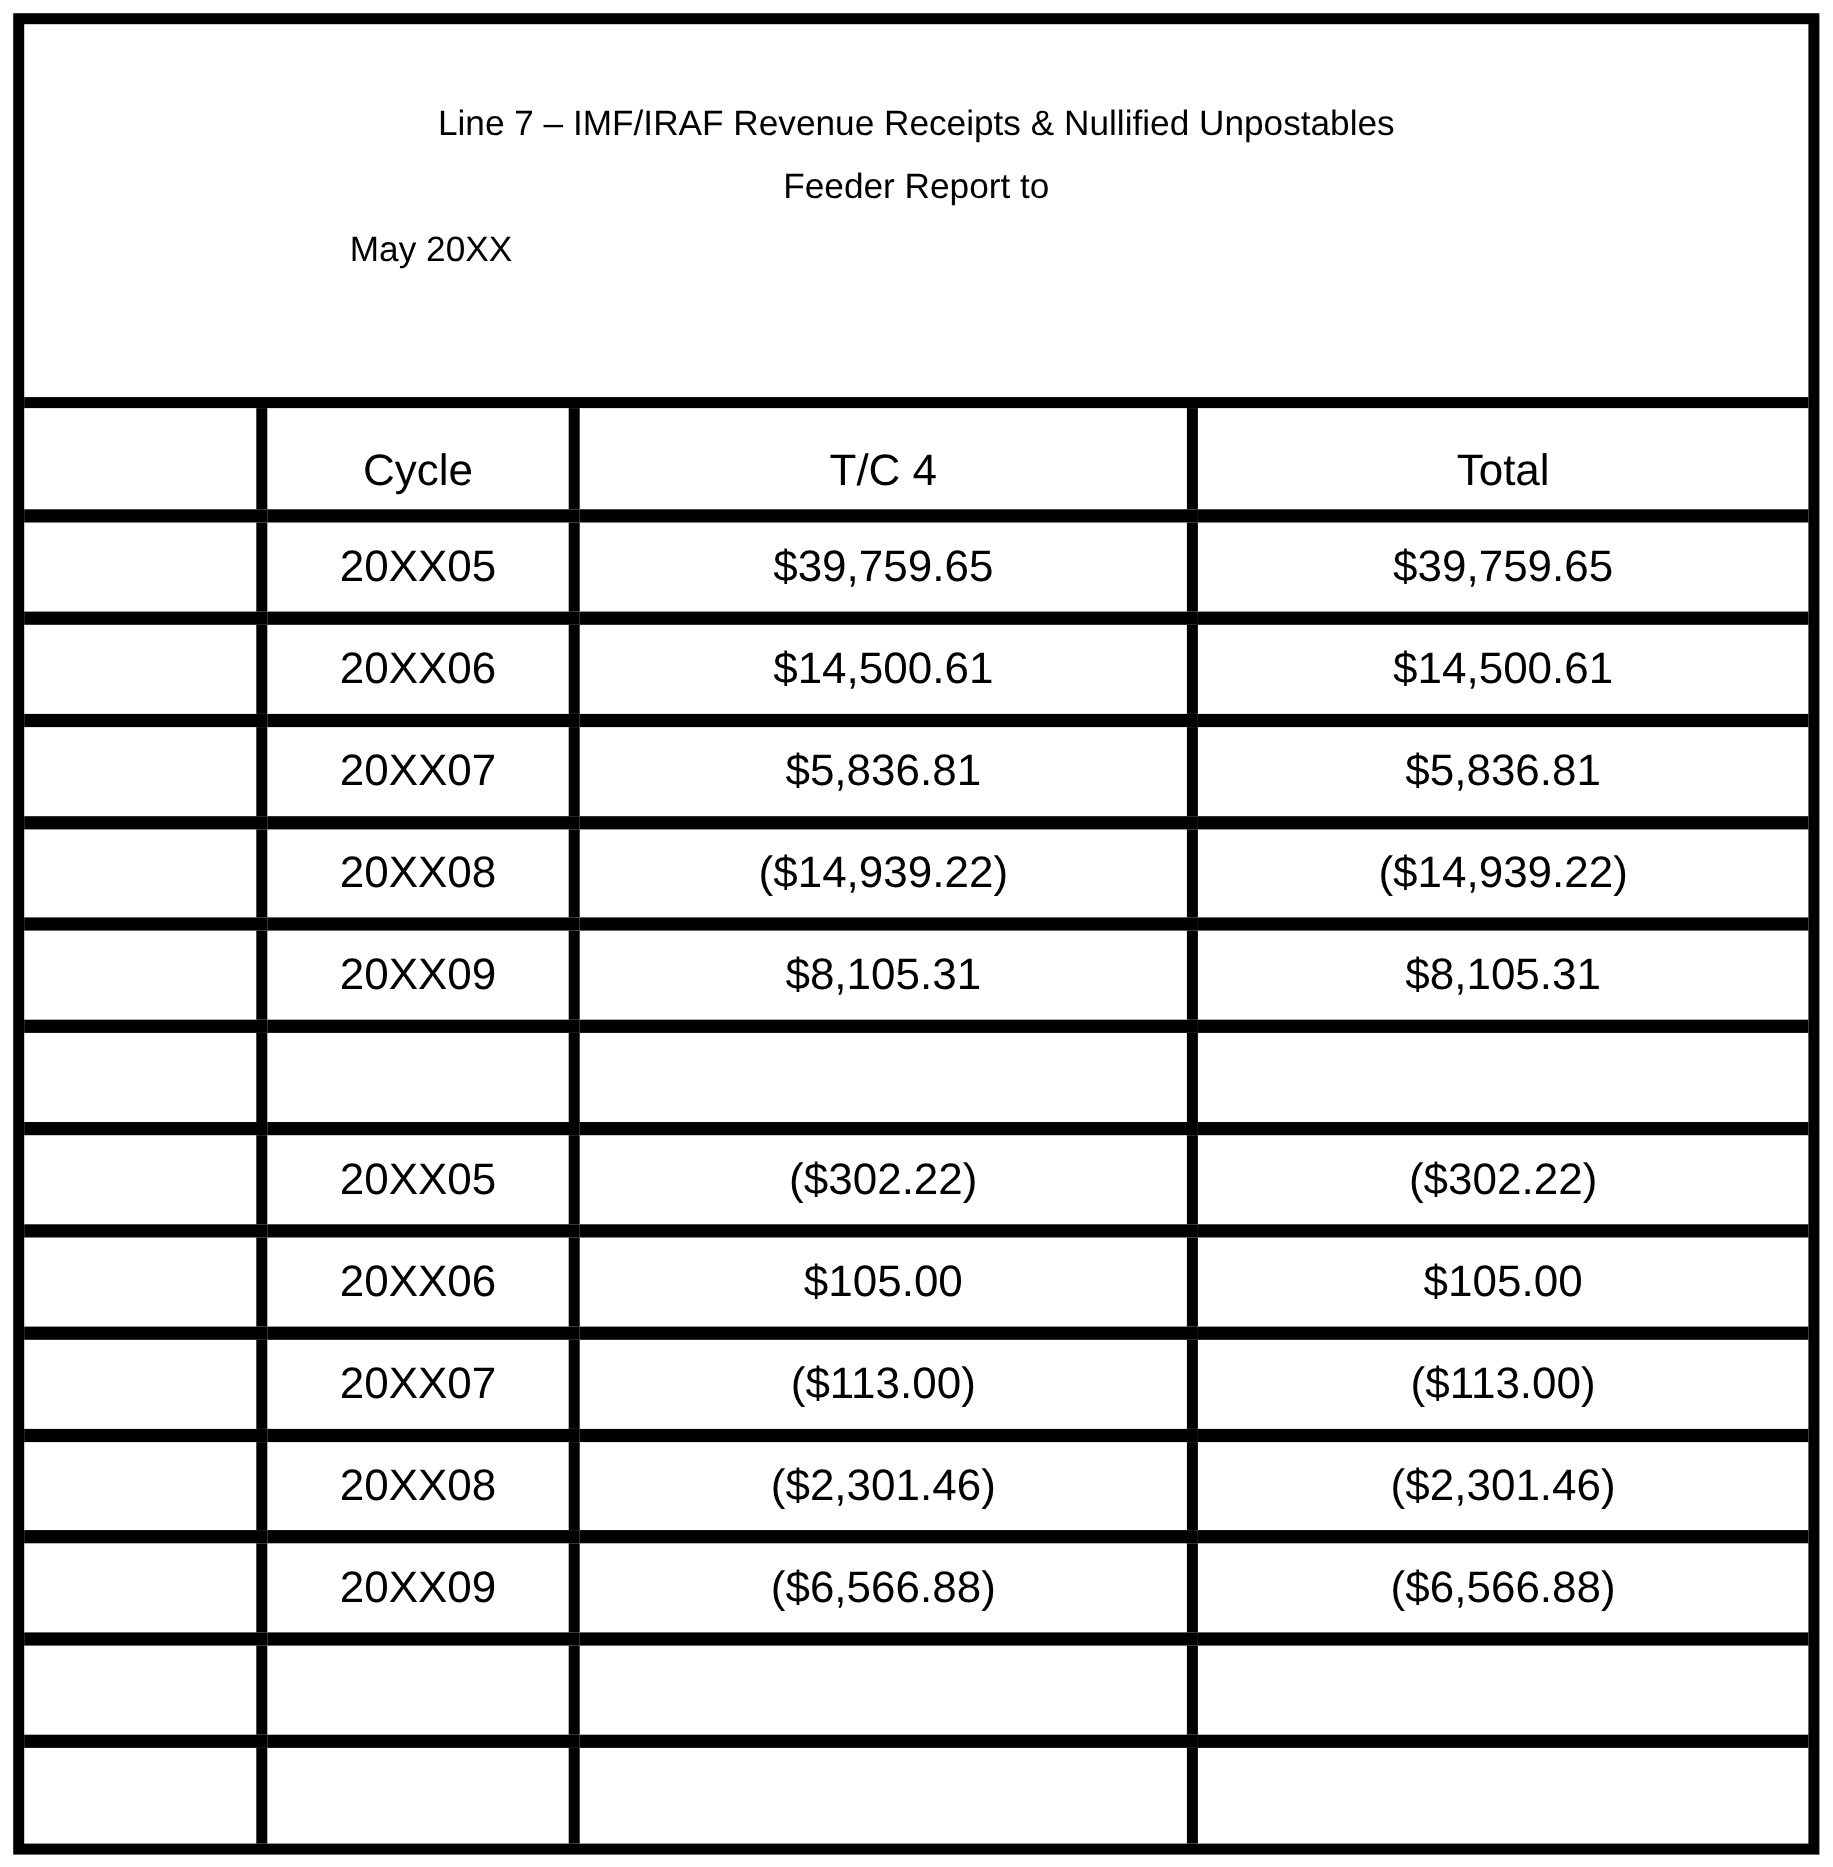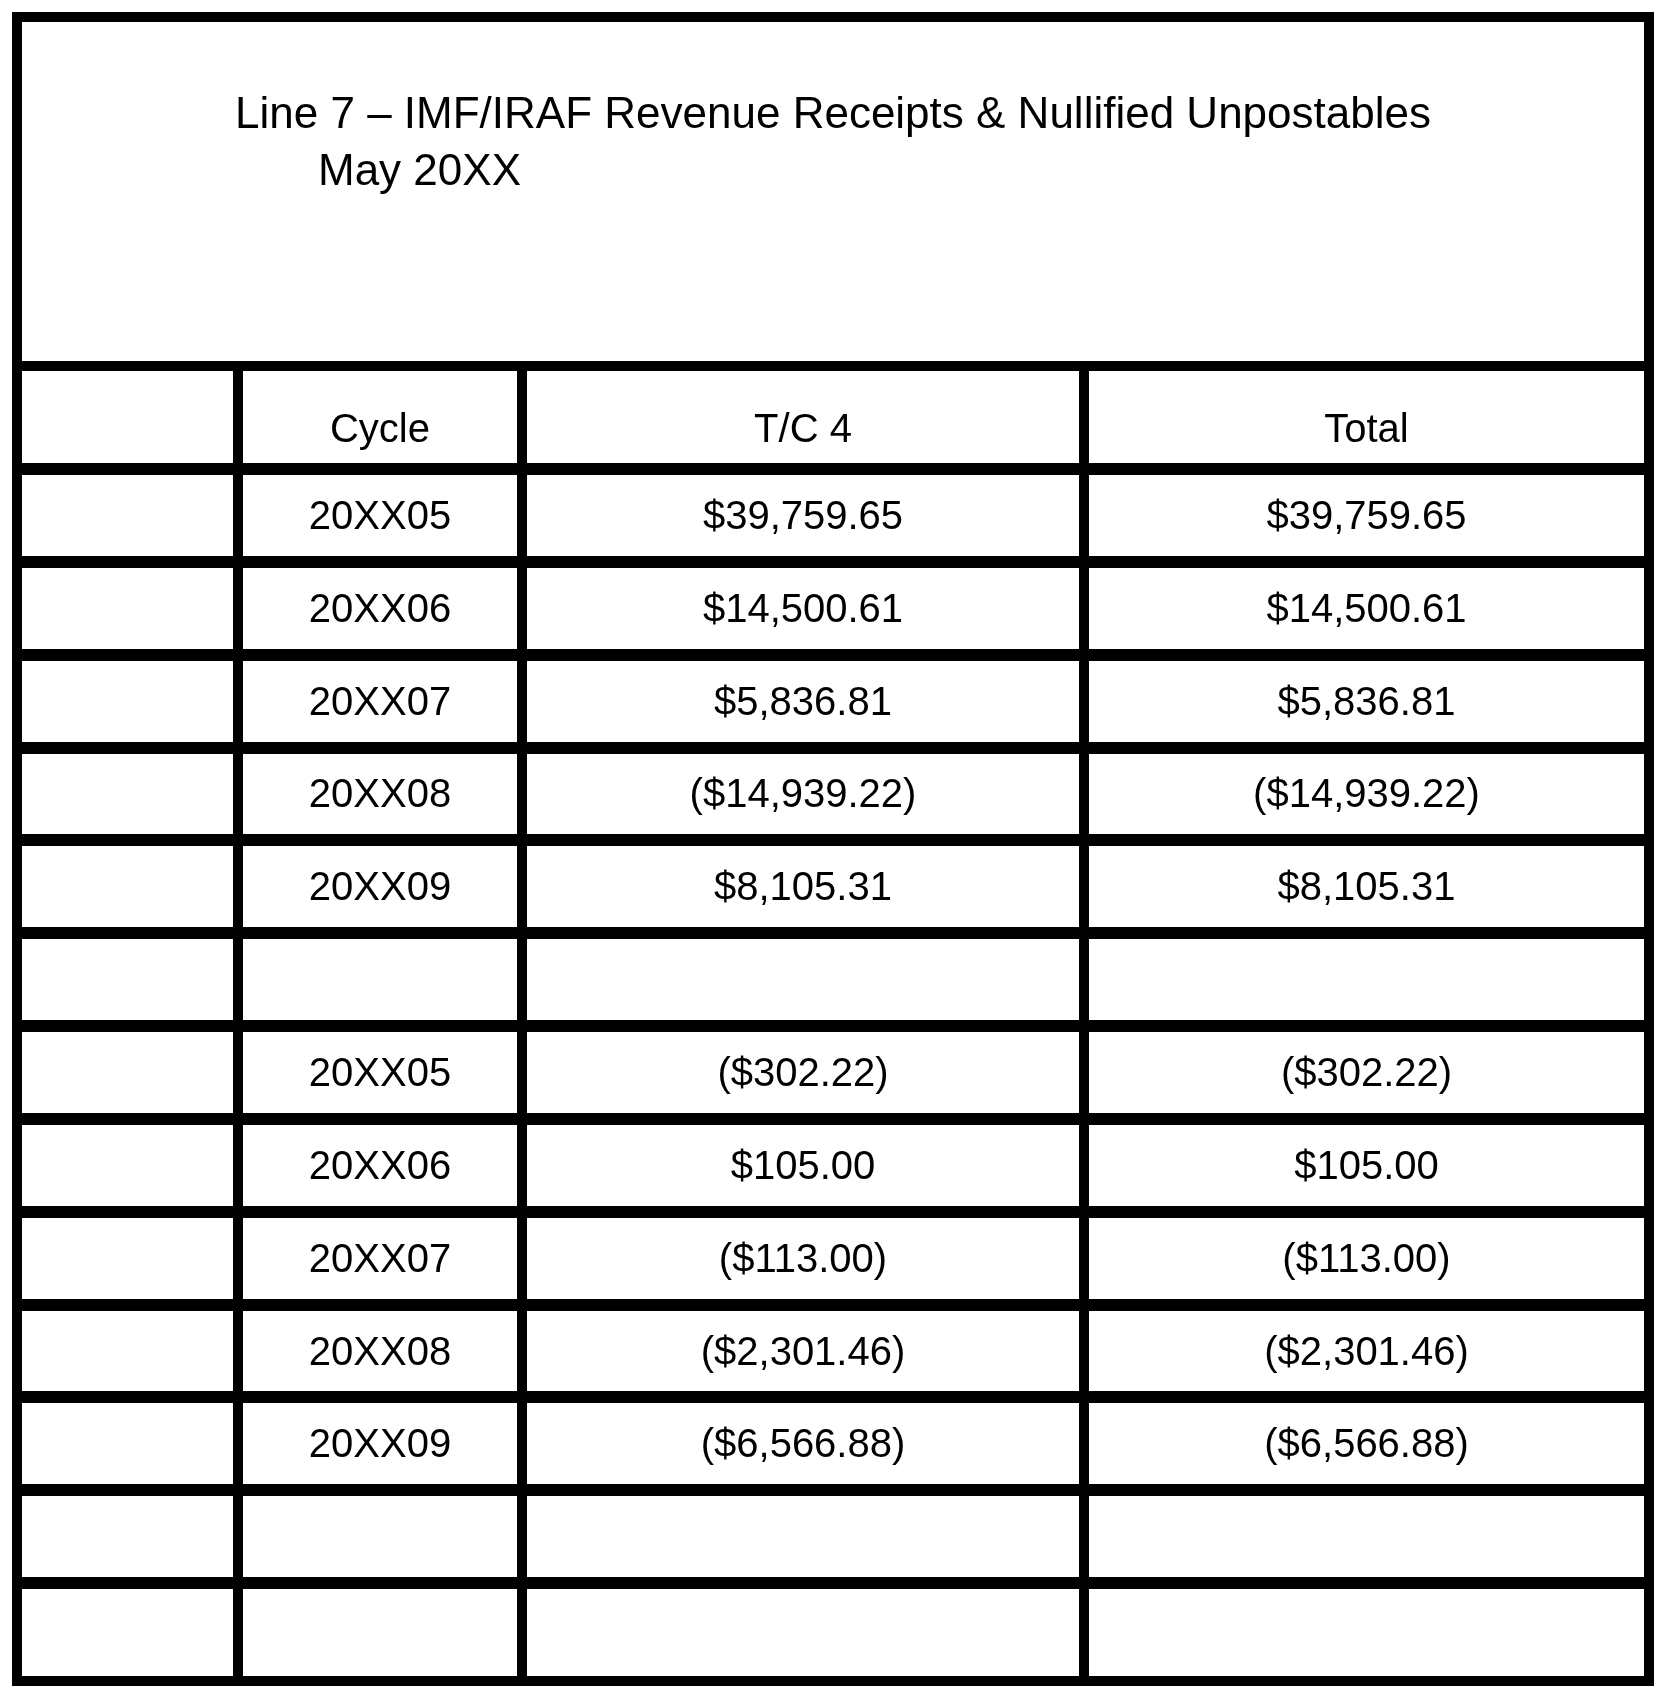--- a/index.html
+++ b/index.html
@@ -23,21 +23,21 @@
     display: flex;
     flex-direction: column;
     background: #fff;
   }
   .title-block {
     box-sizing: border-box;
     flex: 0 0 349px;
     height: 349px;
     border-bottom: 10px solid #000;
     padding-top: 62px;
-    font-size: 44px;
+    font-size: 32px;
     line-height: 57px;
     white-space: nowrap;
   }
   .t-line { text-align: center; }
   .t-period { text-align: left; padding-left: 296px; }
 
   table.report {
     border-collapse: collapse;
     table-layout: fixed;
     width: 100%;
@@ -65,20 +65,21 @@
   .report thead tr { height: 98px; margin-top: 36px; }
   .report thead th { vertical-align: bottom; padding-bottom: 12px; }
   .report tbody tr { height: 75px; }
 </style>
 </head>
 <body>
 
 <div class="sheet">
   <div class="title-block">
     <div class="t-line">Line 7 – IMF/IRAF Revenue Receipts &amp; Nullified Unpostables</div>
+    <div class="t-line">Feeder Report to</div>
     <div class="t-period">May 20XX</div>
   </div>
 
   <table class="report">
     <colgroup>
       <col style="width:216px">
       <col style="width:284px">
       <col style="width:562px">
       <col style="width:560px">
     </colgroup>

